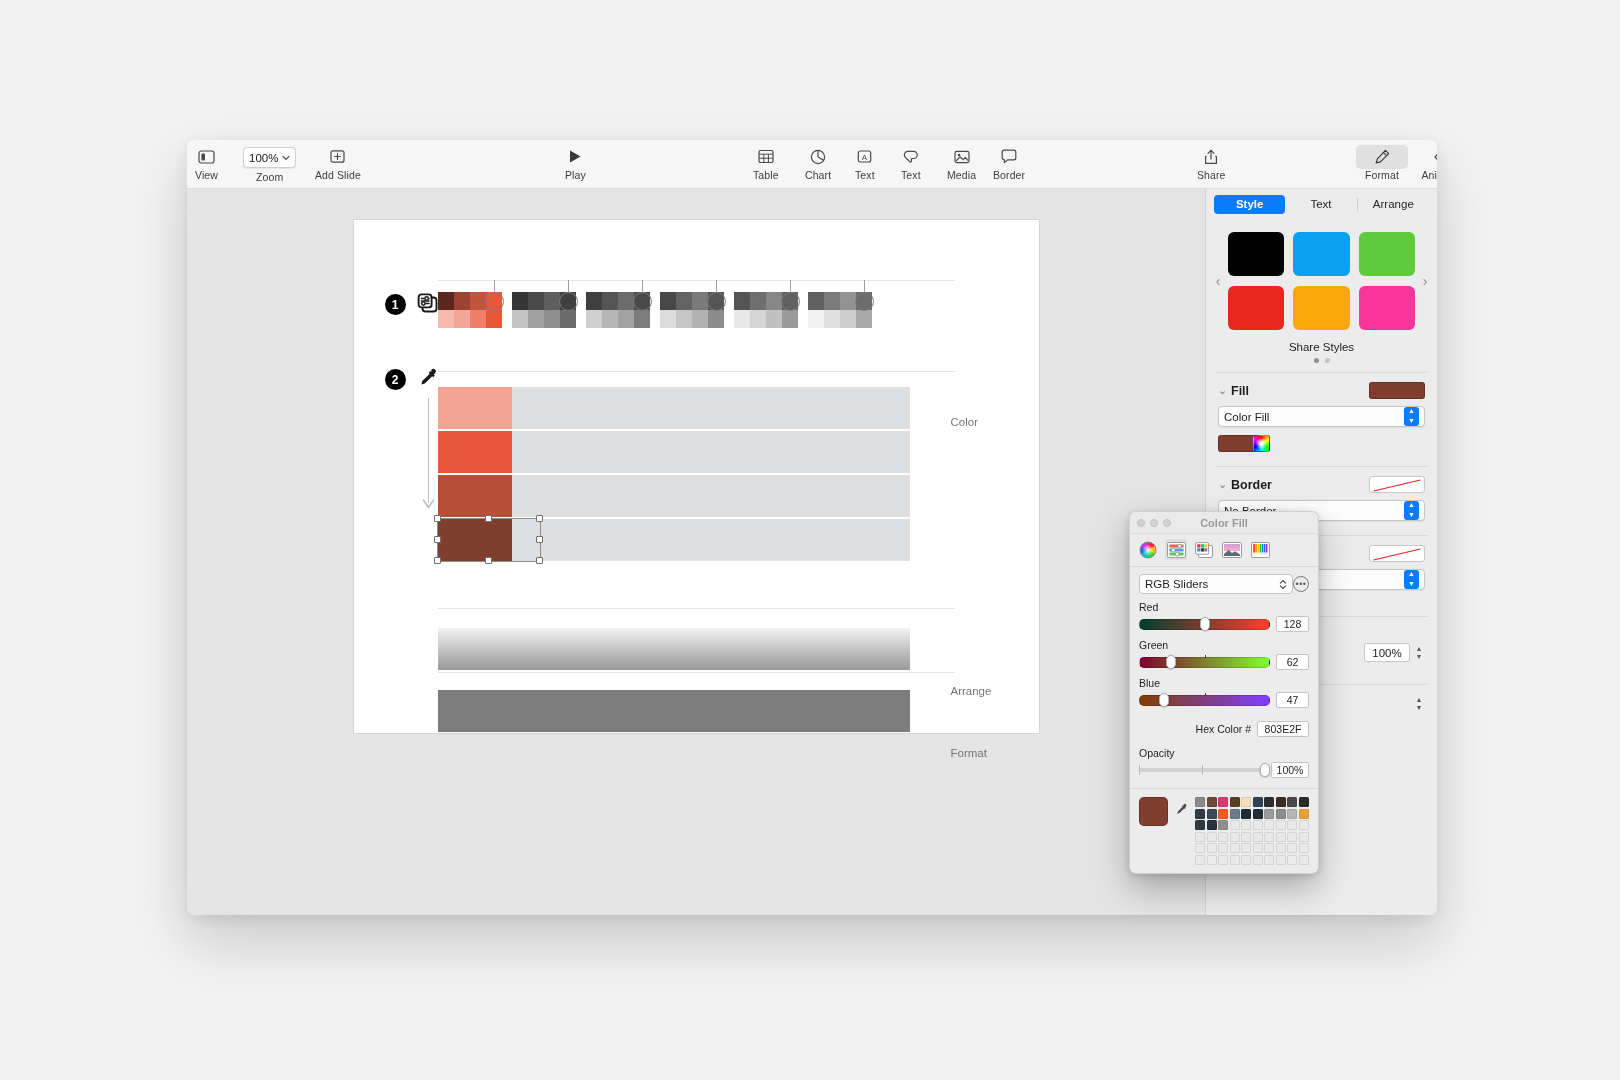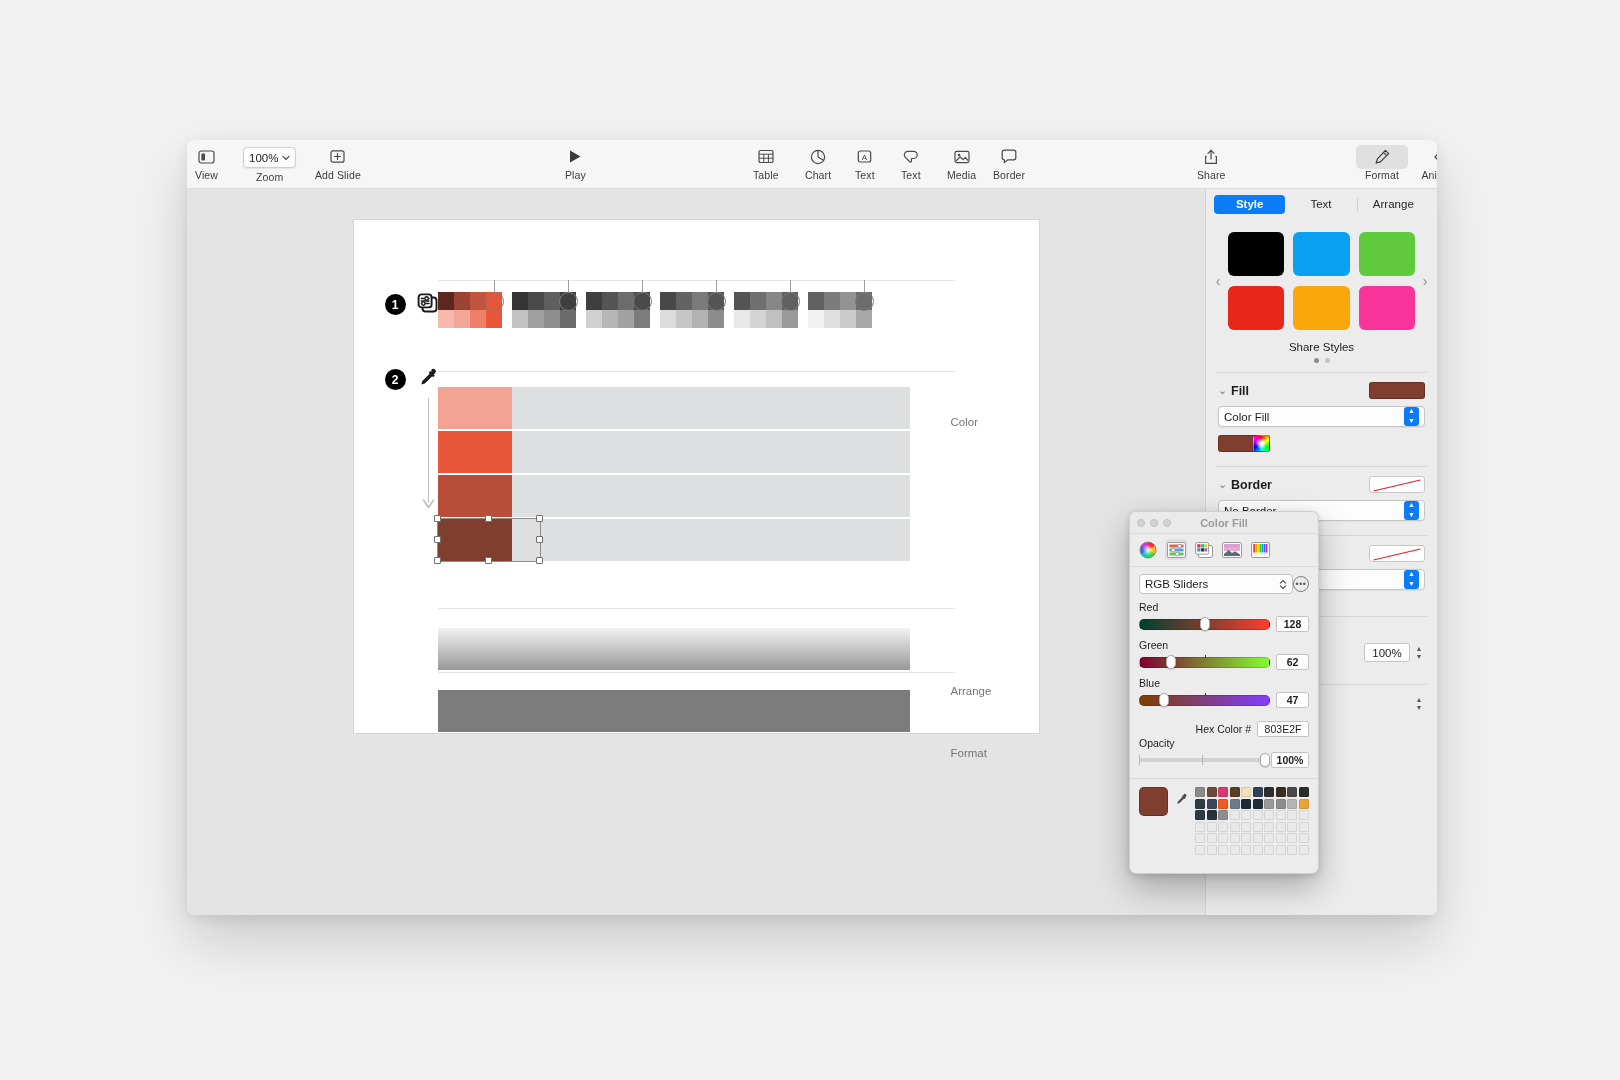--- a/index.html
+++ b/index.html
@@ -234,21 +234,21 @@
   }
   .cp-sel-row { display: flex; align-items: center; gap: 0; justify-content: space-between; }
   .more-btn {
     width: 16px; height: 16px; border-radius: 50%;
     border: 1px solid #7d7d7d; color: #5a5a5a;
     font-size: 9px; display: flex; align-items: center; justify-content: center;
     letter-spacing: .5px;
   }
 
   .slider-label { font-size: 10.5px; color: #1d1d1d; margin: 7px 0 3px; }
-  .slider-row { display: flex; align-items: center; gap: 6px; font-weight: bold; }
+  .slider-row { display: flex; align-items: center; gap: 6px; }
   .track {
     flex: 1; height: 11px; border-radius: 5px; position: relative;
     border: .5px solid rgba(0,0,0,.16);
   }
   .knob {
     position: absolute; top: 50%; transform: translate(-50%,-50%);
     width: 10px; height: 14px; border-radius: 5px;
     background: #fdfdfd; border: .5px solid #b0b0b0;
     box-shadow: 0 .5px 1.5px rgba(0,0,0,.3);
   }
@@ -808,21 +808,21 @@
         <div class="knob" id="knob-blue" style="left: 18.4%;"></div>
       </div>
       <div class="num-field">47</div>
     </div>
 
     <div id="hex-row">
       <div id="hex-label">Hex Color #</div>
       <div id="hex-field">803E2F</div>
     </div>
 
-    <div class="slider-label" style="margin-top:0;">Opacity</div>
+    <div class="slider-label" style="margin-top:10px;">Opacity</div>
     <div class="slider-row">
       <div id="opacity-track">
         <div class="op-tick" style="left:0;"></div>
         <div class="op-tick" style="left:50%;"></div>
         <div class="knob" id="knob-opacity" style="left: 100%;"></div>
       </div>
       <div class="num-field" style="width:38px;">100%</div>
     </div>
   </div>
 

